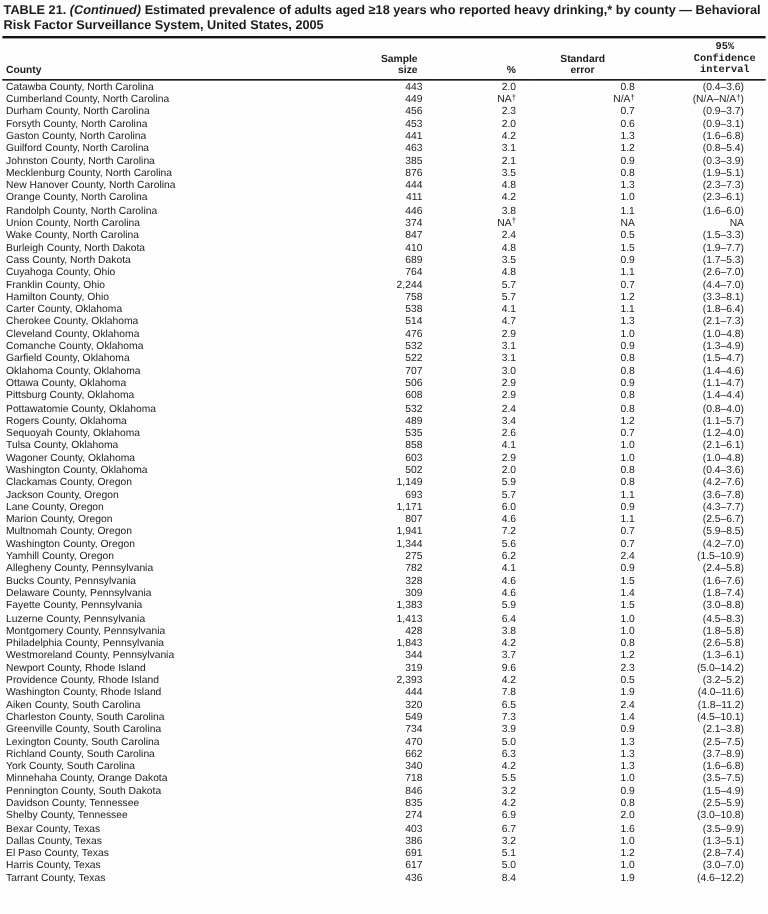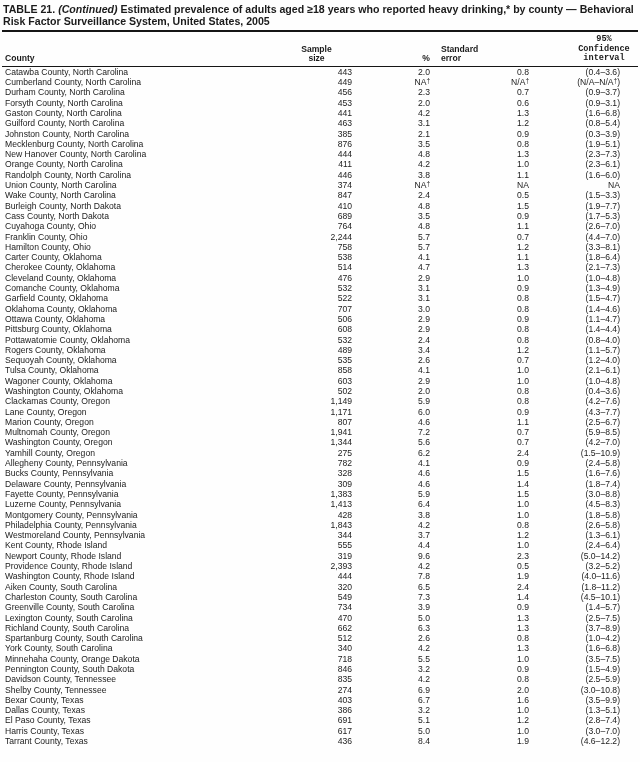--- a/index.html
+++ b/index.html
@@ -20,25 +20,25 @@
     font-weight:bold;font-size:8.6px;line-height:9.6px;
     vertical-align:bottom;padding:3px 0 2px 0;
     white-space:pre-line;border-bottom:1.4px solid #151515;
   }
   td{
     font-size:8.6px;line-height:10.3px;padding:0;
     white-space:nowrap;overflow:hidden;
   }
   th.h-county{text-align:left;padding-left:3px;margin-left:44px;}
   td.c-county{text-align:left;padding-left:3px;}
-  th.h-sample{text-align:center;padding-right:14px;}
+  th.h-sample{text-align:right;padding-right:14px;}
   td.c-sample{text-align:right;padding-right:10px;}
   th.h-pct{text-align:right;padding-right:11px;}
   td.c-pct{text-align:right;padding-right:11px;}
-  th.h-se{text-align:left;padding-right:4px;}
+  th.h-se{text-align:center;padding-right:4px;}
   td.c-se{text-align:right;padding-right:5px;}
   th.h-ci{text-align:center;padding-left:36px;font-family:Liberation Mono, monospace;}
   td.c-ci{text-align:right;padding-right:18px;}
   sup{font-size:6.5px;line-height:0;vertical-align:baseline;position:relative;top:-2.5px;}
 </style>
 </head>
 <body>
 
 <div class="page">
   <div class="title">
@@ -291,20 +291,27 @@
           <td class="c-ci">(0.4–3.6)</td>
         </tr>
         <tr>
           <td class="c-county">Clackamas County, Oregon</td>
           <td class="c-sample">1,149</td>
           <td class="c-pct">5.9</td>
           <td class="c-se">0.8</td>
           <td class="c-ci">(4.2–7.6)</td>
         </tr>
         <tr>
+          <td class="c-county">Jackson County, Oregon</td>
+          <td class="c-sample">693</td>
+          <td class="c-pct">5.7</td>
+          <td class="c-se">1.1</td>
+          <td class="c-ci">(3.6–7.8)</td>
+        </tr>
+        <tr>
           <td class="c-county">Lane County, Oregon</td>
           <td class="c-sample">1,171</td>
           <td class="c-pct">6.0</td>
           <td class="c-se">0.9</td>
           <td class="c-ci">(4.3–7.7)</td>
         </tr>
         <tr>
           <td class="c-county">Marion County, Oregon</td>
           <td class="c-sample">807</td>
           <td class="c-pct">4.6</td>
@@ -382,27 +389,20 @@
           <td class="c-ci">(2.6–5.8)</td>
         </tr>
         <tr>
           <td class="c-county">Westmoreland County, Pennsylvania</td>
           <td class="c-sample">344</td>
           <td class="c-pct">3.7</td>
           <td class="c-se">1.2</td>
           <td class="c-ci">(1.3–6.1)</td>
         </tr>
         <tr>
-          <td class="c-county">Kent County, Rhode Island</td>
-          <td class="c-sample">555</td>
-          <td class="c-pct">4.4</td>
-          <td class="c-se">1.0</td>
-          <td class="c-ci">(2.4–6.4)</td>
-        </tr>
-        <tr>
           <td class="c-county">Newport County, Rhode Island</td>
           <td class="c-sample">319</td>
           <td class="c-pct">9.6</td>
           <td class="c-se">2.3</td>
           <td class="c-ci">(5.0–14.2)</td>
         </tr>
         <tr>
           <td class="c-county">Providence County, Rhode Island</td>
           <td class="c-sample">2,393</td>
           <td class="c-pct">4.2</td>
@@ -428,44 +428,37 @@
           <td class="c-sample">549</td>
           <td class="c-pct">7.3</td>
           <td class="c-se">1.4</td>
           <td class="c-ci">(4.5–10.1)</td>
         </tr>
         <tr>
           <td class="c-county">Greenville County, South Carolina</td>
           <td class="c-sample">734</td>
           <td class="c-pct">3.9</td>
           <td class="c-se">0.9</td>
-          <td class="c-ci">(1.4–5.7)</td>
+          <td class="c-ci">(2.1–3.8)</td>
         </tr>
         <tr>
           <td class="c-county">Lexington County, South Carolina</td>
           <td class="c-sample">470</td>
           <td class="c-pct">5.0</td>
           <td class="c-se">1.3</td>
           <td class="c-ci">(2.5–7.5)</td>
         </tr>
         <tr>
           <td class="c-county">Richland County, South Carolina</td>
           <td class="c-sample">662</td>
           <td class="c-pct">6.3</td>
           <td class="c-se">1.3</td>
           <td class="c-ci">(3.7–8.9)</td>
         </tr>
         <tr>
-          <td class="c-county">Spartanburg County, South Carolina</td>
-          <td class="c-sample">512</td>
-          <td class="c-pct">2.6</td>
-          <td class="c-se">0.8</td>
-          <td class="c-ci">(1.0–4.2)</td>
-        </tr>
-        <tr>
           <td class="c-county">York County, South Carolina</td>
           <td class="c-sample">340</td>
           <td class="c-pct">4.2</td>
           <td class="c-se">1.3</td>
           <td class="c-ci">(1.6–6.8)</td>
         </tr>
         <tr>
           <td class="c-county">Minnehaha County, Orange Dakota</td>
           <td class="c-sample">718</td>
           <td class="c-pct">5.5</td>

